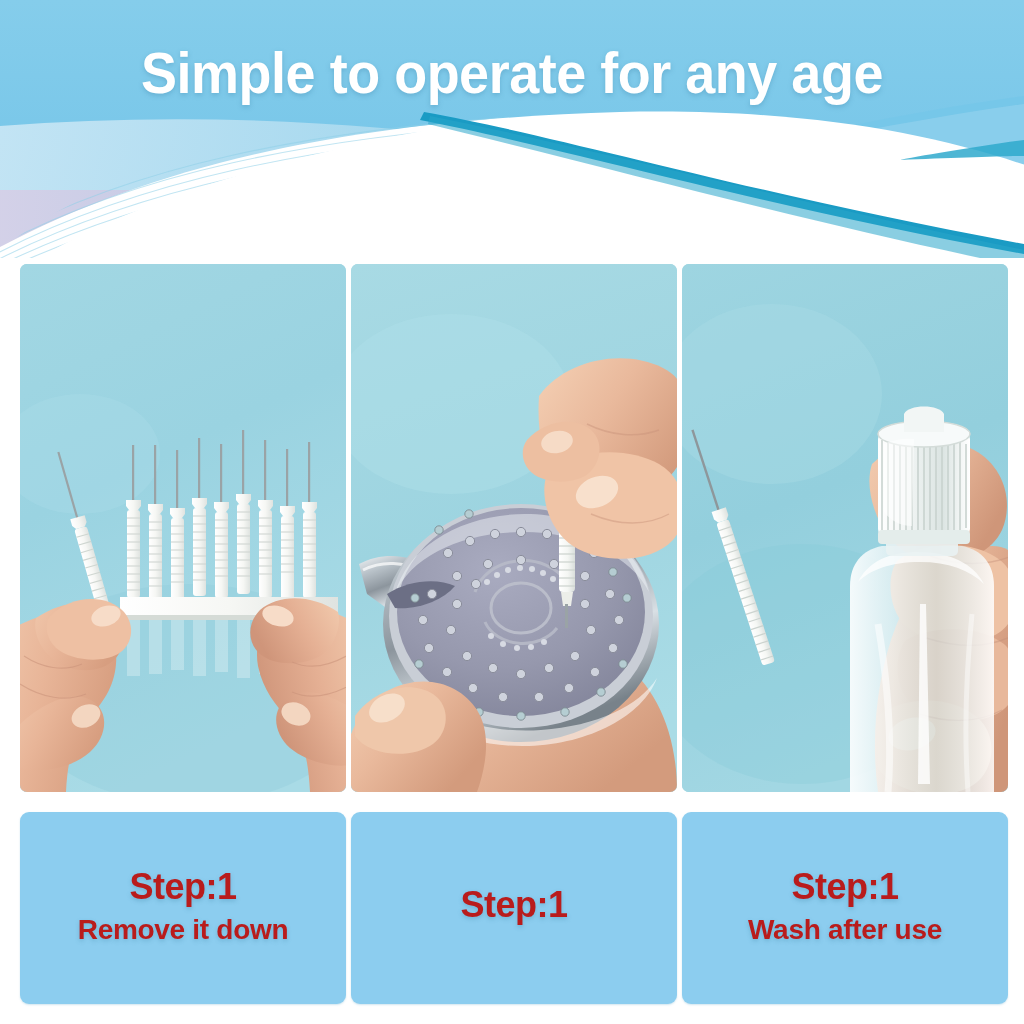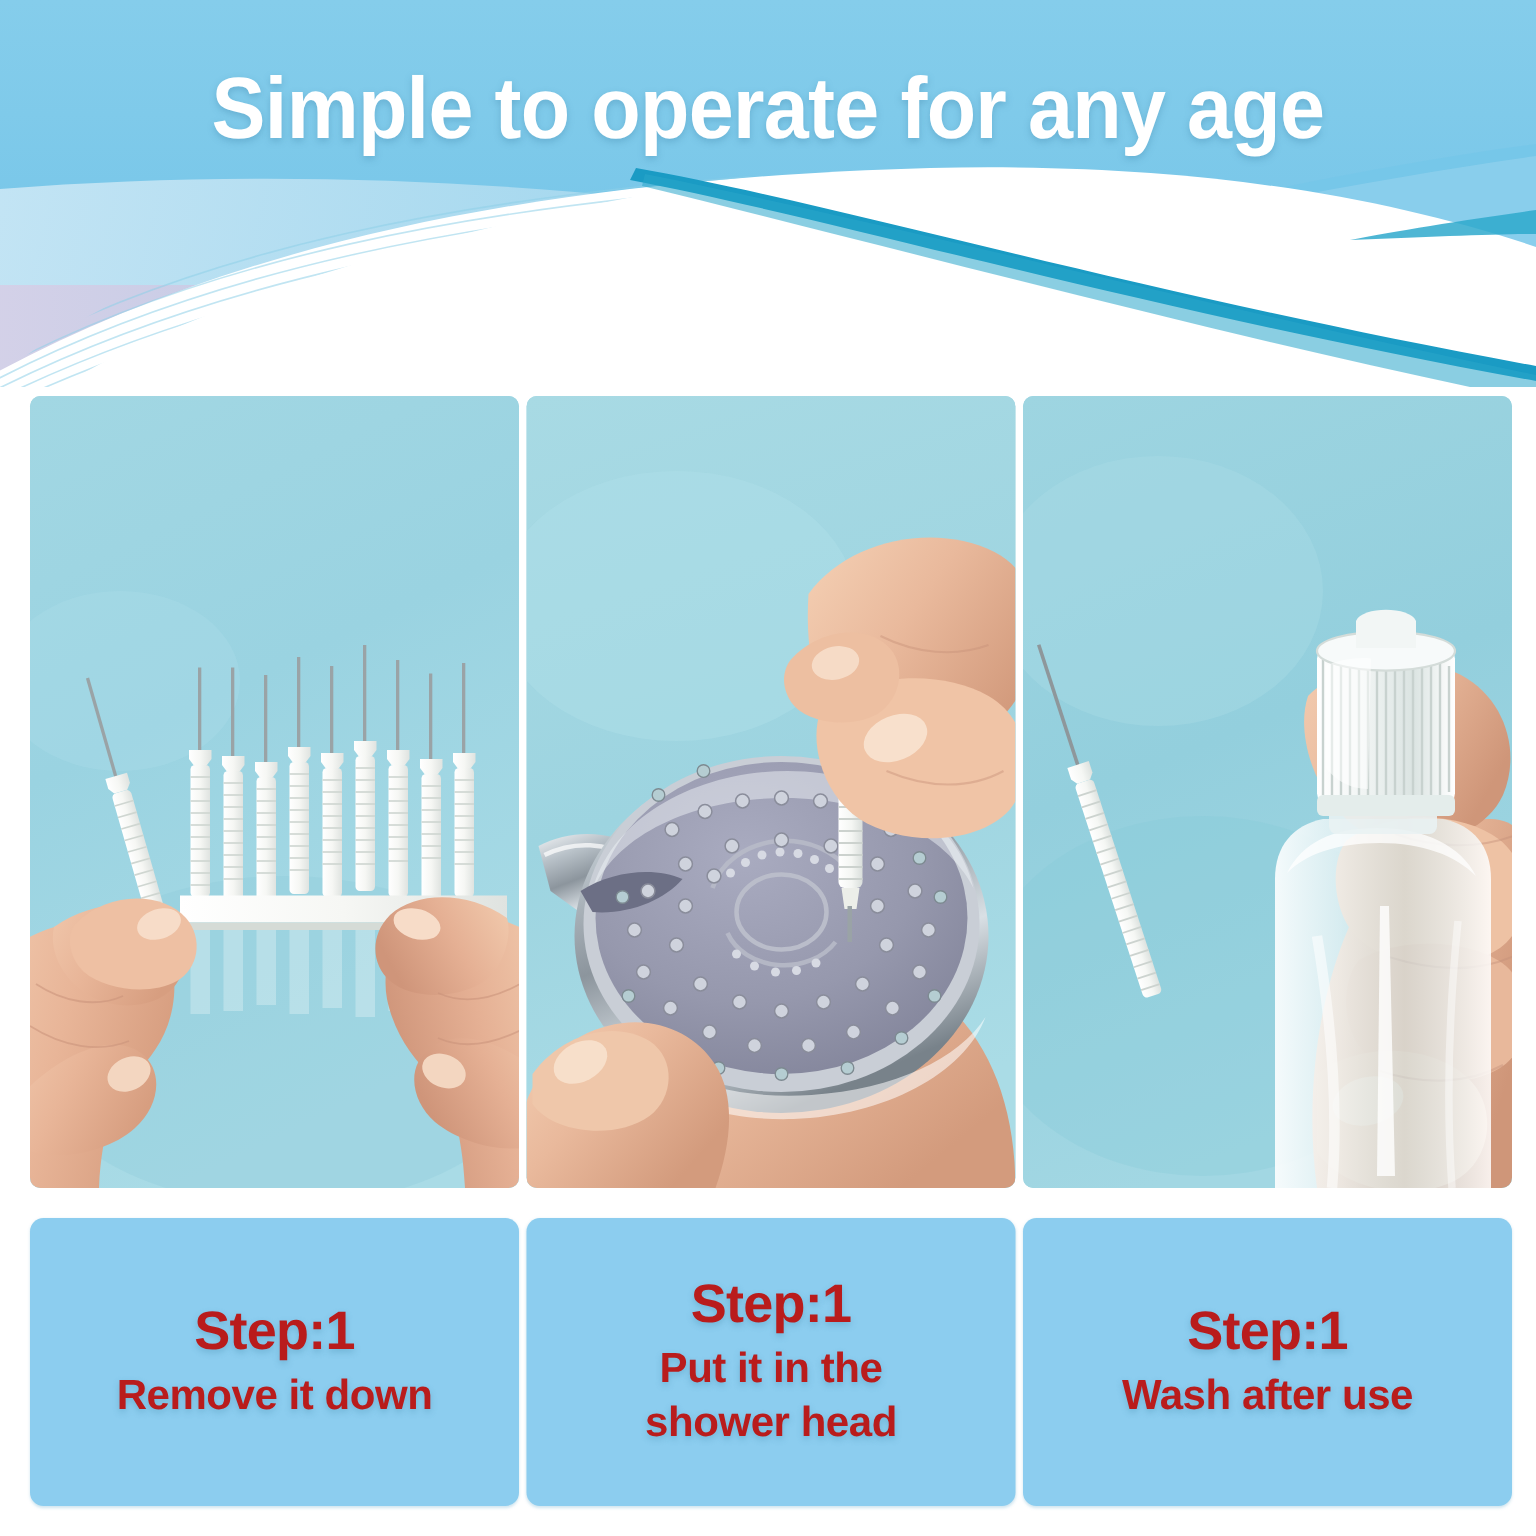--- a/index.html
+++ b/index.html
@@ -710,24 +710,20 @@
 
     <div class="cap c1">
       <div class="step">Step:1</div>
       <div class="desc">
         <span class="l">Remove it down</span>
       </div>
     </div>
 
     <div class="cap c2">
       <div class="step">Step:1</div>
-      <div class="desc">
-        <span class="l">Put it in the</span>
-        <span class="l">shower head</span>
-      </div>
     </div>
 
     <div class="cap c3">
       <div class="step">Step:1</div>
       <div class="desc">
         <span class="l">Wash after use</span>
       </div>
     </div>
 
   </div>

